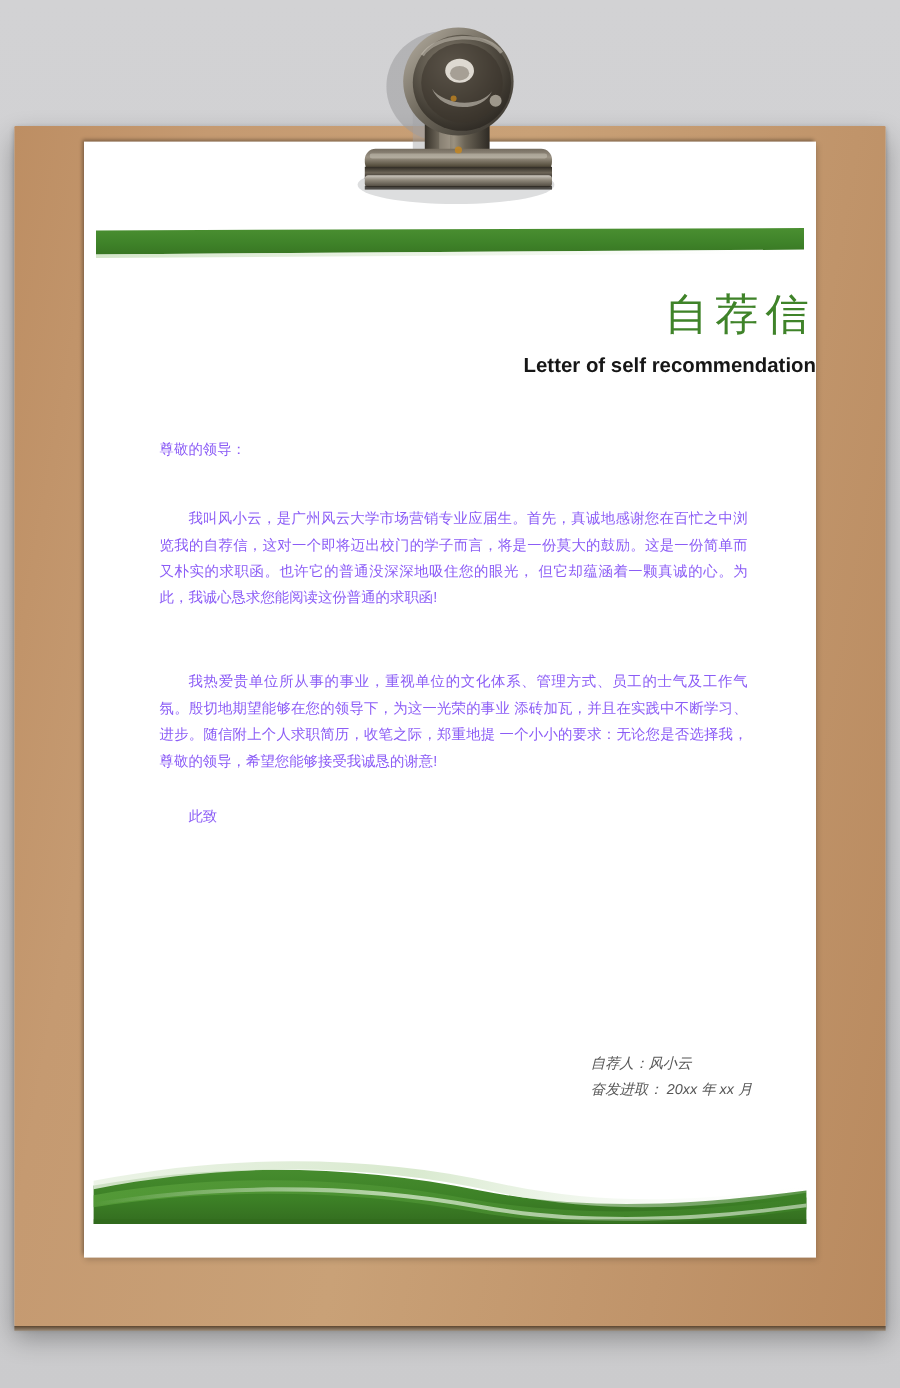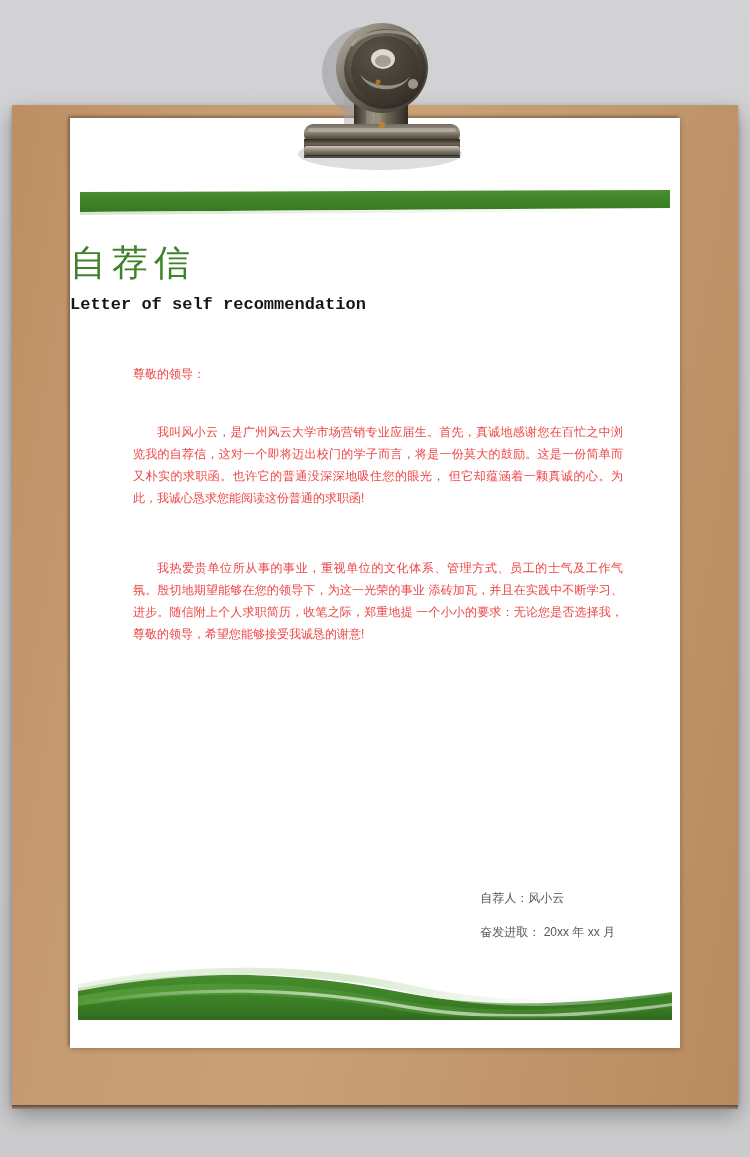--- a/index.html
+++ b/index.html
@@ -63,69 +63,69 @@
     height: 30px;
   }
   .top-band svg { display: block; }
 
   
   .title-block {
     position: absolute;
     left: 0;
     top: 125px;
     width: 610px;
-    text-align: left;
+    text-align: right;
   }
   .doc-title {
     font-family: "DejaVu Sans", "Liberation Sans", sans-serif;
     font-size: 36px;
     font-weight: 400;
     letter-spacing: 6px;
     color: #3f8329;
     line-height: 1.1;
     margin: 0;
     padding: 0;
   }
   .doc-subtitle {
-    font-family: Liberation Mono, monospace;
+    font-family: Liberation Sans, sans-serif;
     font-size: 17px;
     font-weight: 700;
     color: #161616;
     margin-top: 12px;
     letter-spacing: 0px;
   }
 
   
   .body-area {
     position: absolute;
     left: 63px;
     top: 245px;
     width: 490px;
-    color: #ef4444;
+    color: #8b5cf6;
     font-size: 12px;
     line-height: 22px;
     text-align: justify;
     text-justify: inter-ideograph;
   }
   .line-plain { margin: 0; }
   .p-indent { margin: 0; text-indent: 2em; }
   .gap-sm { height: 18px; }
   .gap-md { height: 24px; }
 
   
   .signature {
     position: absolute;
     right: 53px;
     top: 757px;
     text-align: left;
     color: #575757;
     font-size: 12px;
     line-height: 22px;
   }
-  .sig-line { margin: 12px; white-space: nowrap; }
+  .sig-line { margin: 0; white-space: nowrap; font-style: italic; }
 
   
   .bottom-wave {
     position: absolute;
     left: 0;
     bottom: 22px;
     width: 610px;
     height: 72px;
   }
   .bottom-wave svg { display: block; }
@@ -175,20 +175,21 @@
 
   <div class="body-area">
     <p class="line-plain">尊敬的领导：</p>
     <div class="gap-sm"></div>
     <div class="gap-sm"></div>
     <p class="p-indent">我叫风小云，是广州风云大学市场营销专业应届生。首先，真诚地感谢您在百忙之中浏览我的自荐信，这对一个即将迈出校门的学子而言，将是一份莫大的鼓励。这是一份简单而又朴实的求职函。也许它的普通没深深地吸住您的眼光， 但它却蕴涵着一颗真诚的心。为此，我诚心恳求您能阅读这份普通的求职函!</p>
     <div class="gap-md"></div>
     <div class="gap-md"></div>
     <p class="p-indent">我热爱贵单位所从事的事业，重视单位的文化体系、管理方式、员工的士气及工作气氛。殷切地期望能够在您的领导下，为这一光荣的事业 添砖加瓦，并且在实践中不断学习、进步。随信附上个人求职简历，收笔之际，郑重地提 一个小小的要求：无论您是否选择我，尊敬的领导，希望您能够接受我诚恳的谢意!</p>
     <div class="gap-md"></div>
+    <p class="p-indent">此致</p>
     <div class="gap-sm"></div>
   </div>
 
   <div class="signature">
     <p class="sig-line">自荐人：风小云</p>
     <p class="sig-line">奋发进取： 20xx 年 xx 月</p>
   </div>
 
   <div class="bottom-wave">
     <svg width="610" height="72" viewBox="0 0 610 72" xmlns="http://www.w3.org/2000/svg">

